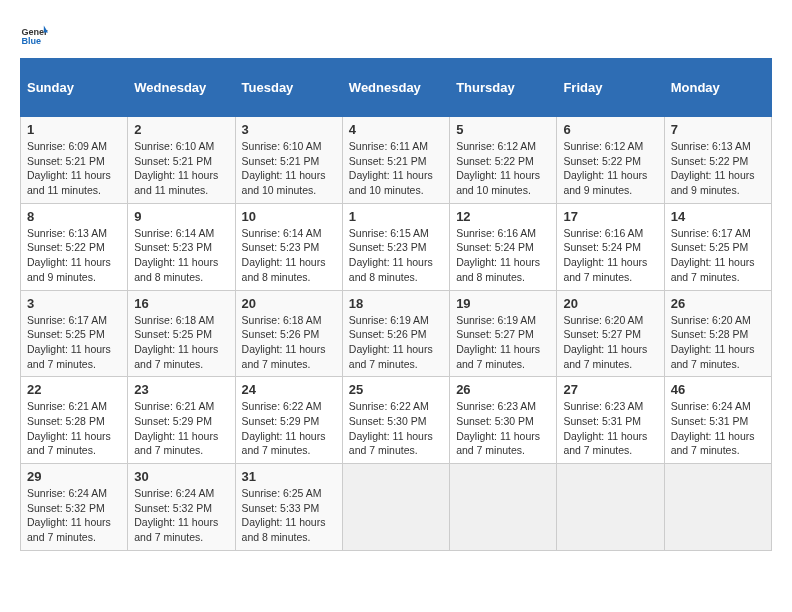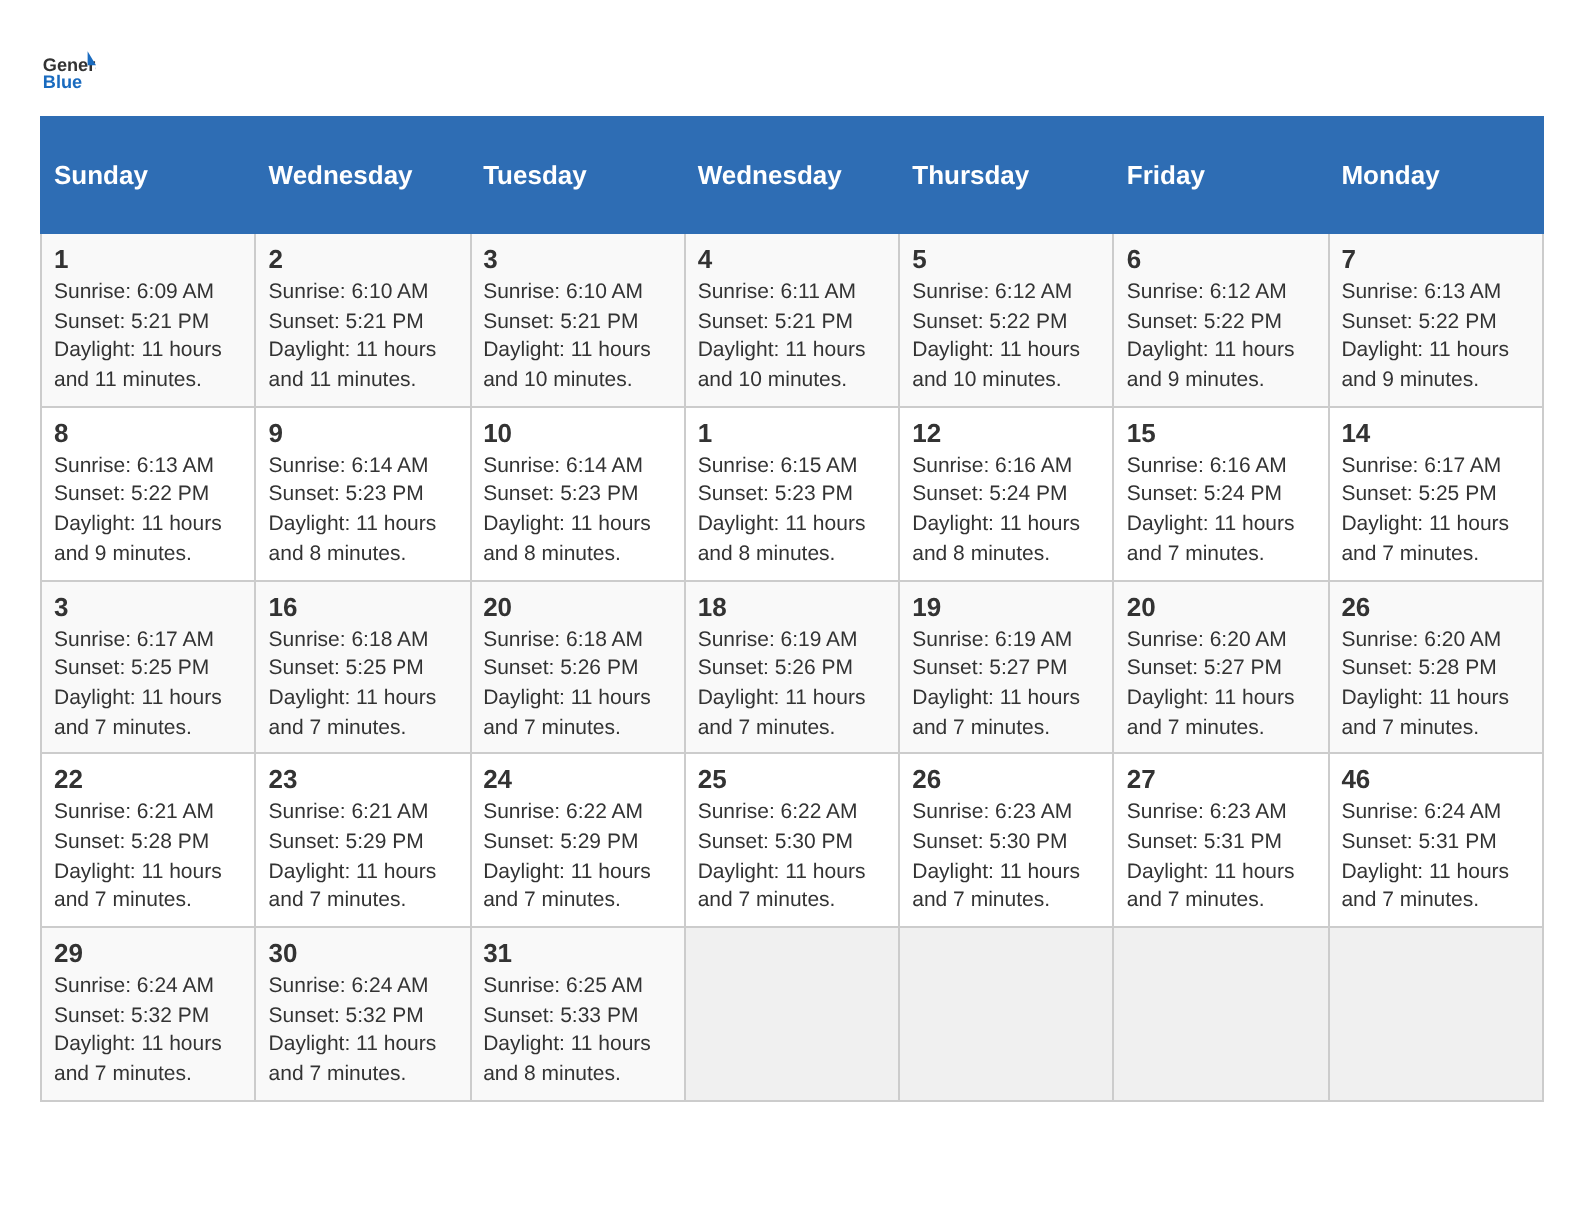--- a/index.html
+++ b/index.html
@@ -151,21 +151,21 @@
         </td>
         <td>
           <span class="day-num">1</span>
           <div class="day-info">Sunrise: 6:15 AM<br>Sunset: 5:23 PM<br>Daylight: 11 hours<br>and 8 minutes.</div>
         </td>
         <td>
           <span class="day-num">12</span>
           <div class="day-info">Sunrise: 6:16 AM<br>Sunset: 5:24 PM<br>Daylight: 11 hours<br>and 8 minutes.</div>
         </td>
         <td>
-          <span class="day-num">15</span>
+          <span class="day-num">17</span>
           <div class="day-info">Sunrise: 6:16 AM<br>Sunset: 5:24 PM<br>Daylight: 11 hours<br>and 7 minutes.</div>
         </td>
         <td>
           <span class="day-num">14</span>
           <div class="day-info">Sunrise: 6:17 AM<br>Sunset: 5:25 PM<br>Daylight: 11 hours<br>and 7 minutes.</div>
         </td>
       </tr>
       <tr>
         <td>
           <span class="day-num">3</span>

